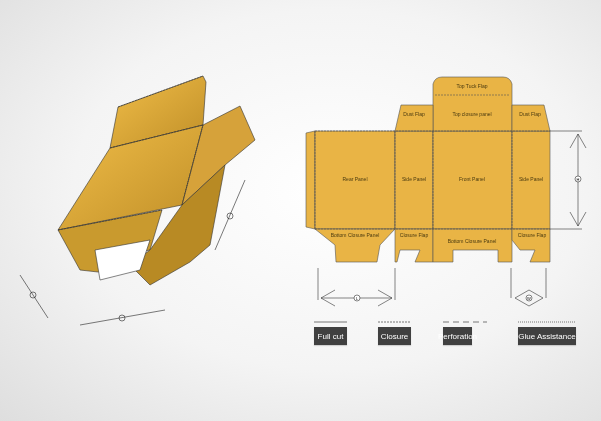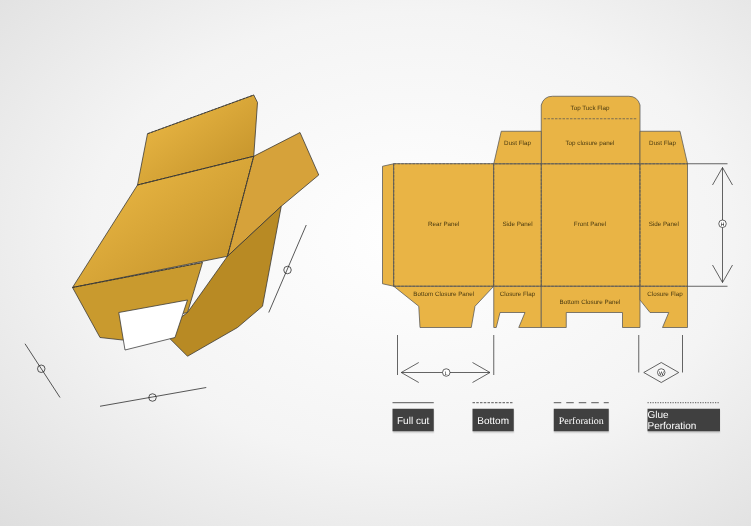--- a/index.html
+++ b/index.html
@@ -109,16 +109,16 @@
 
   <g stroke="#777" stroke-width="1">
     <line x1="314" y1="322" x2="347" y2="322"></line>
     <line x1="378" y1="322" x2="411" y2="322" stroke-dasharray="2,1"></line>
     <line x1="443" y1="322" x2="487" y2="322" stroke-dasharray="6,4"></line>
     <line x1="518" y1="322" x2="576" y2="322" stroke-dasharray="1,1"></line>
   </g>
 </svg>
 
 <div class="legend-btn" style="left:314px;top:327px;width:33px;">Full cut</div>
-<div class="legend-btn" style="left:378px;top:327px;width:33px;">Bottom</div>
-<div class="legend-btn" style="left:443px;top:327px;width:44px;font-family:Liberation Serif, serif;">Perforation</div>
-<div class="legend-btn" style="left:518px;top:327px;width:58px;">Glue Perforation</div>
+<div class="legend-btn" style="left:378px;top:327px;width:33px;">Closure</div>
+<div class="legend-btn" style="left:443px;top:327px;width:29px;">Perforation</div>
+<div class="legend-btn" style="left:518px;top:327px;width:58px;">Glue Assistance</div>
 </div>
 
 </body></html>

